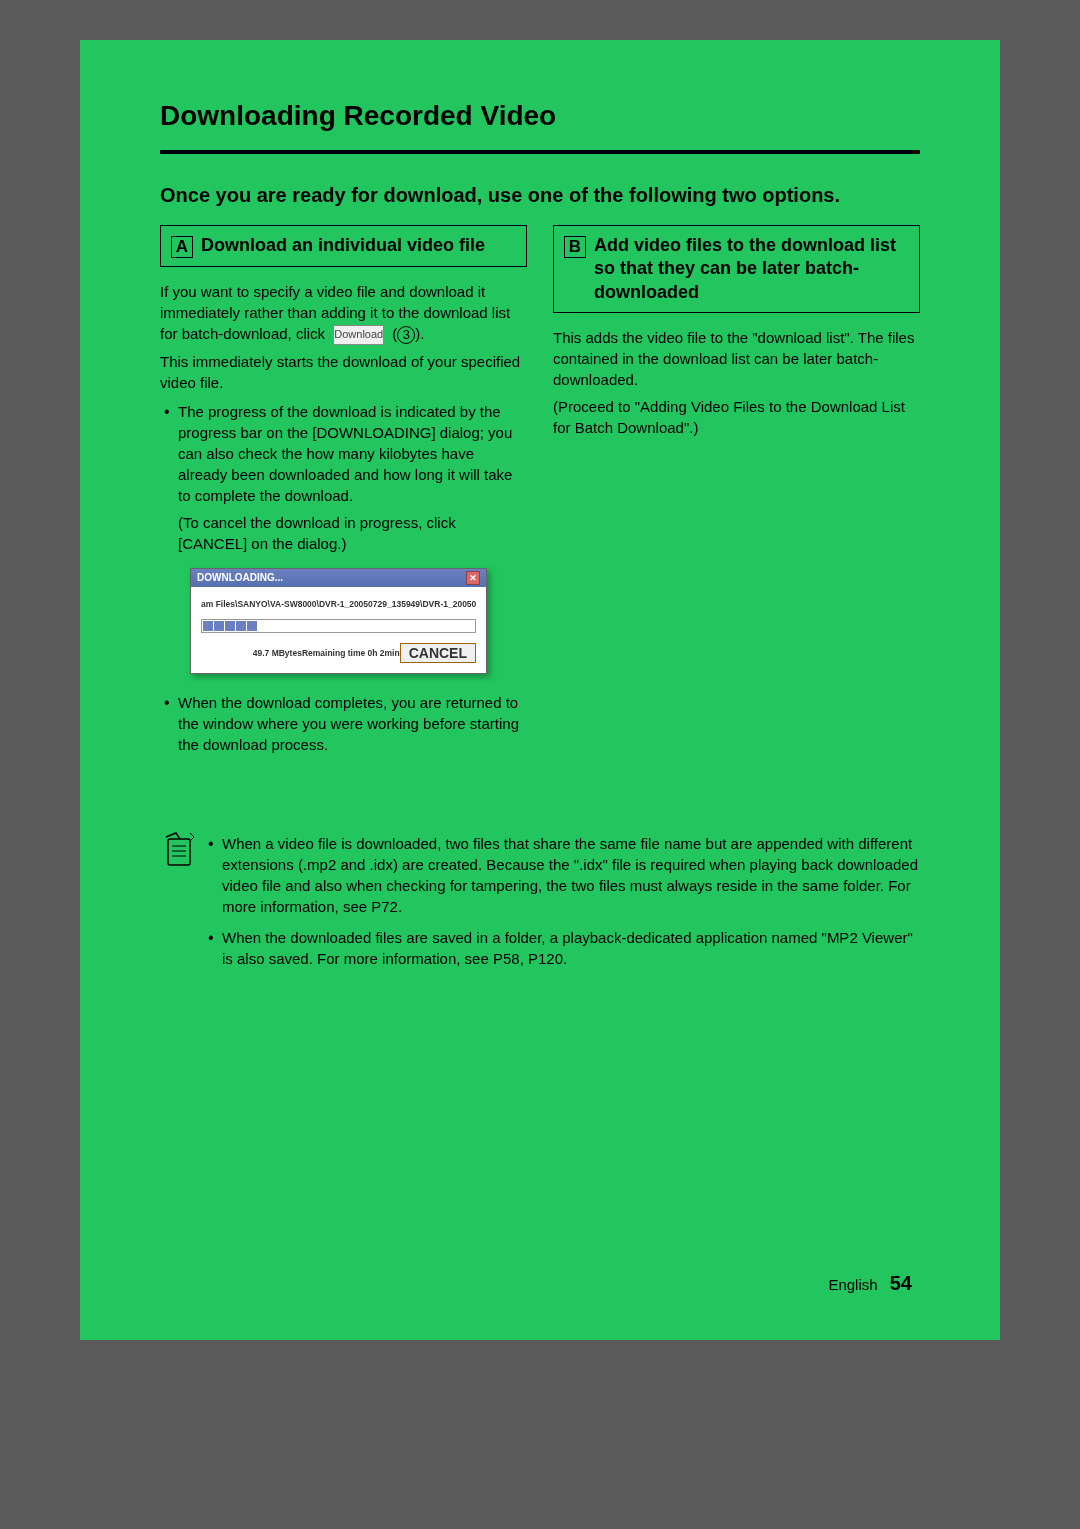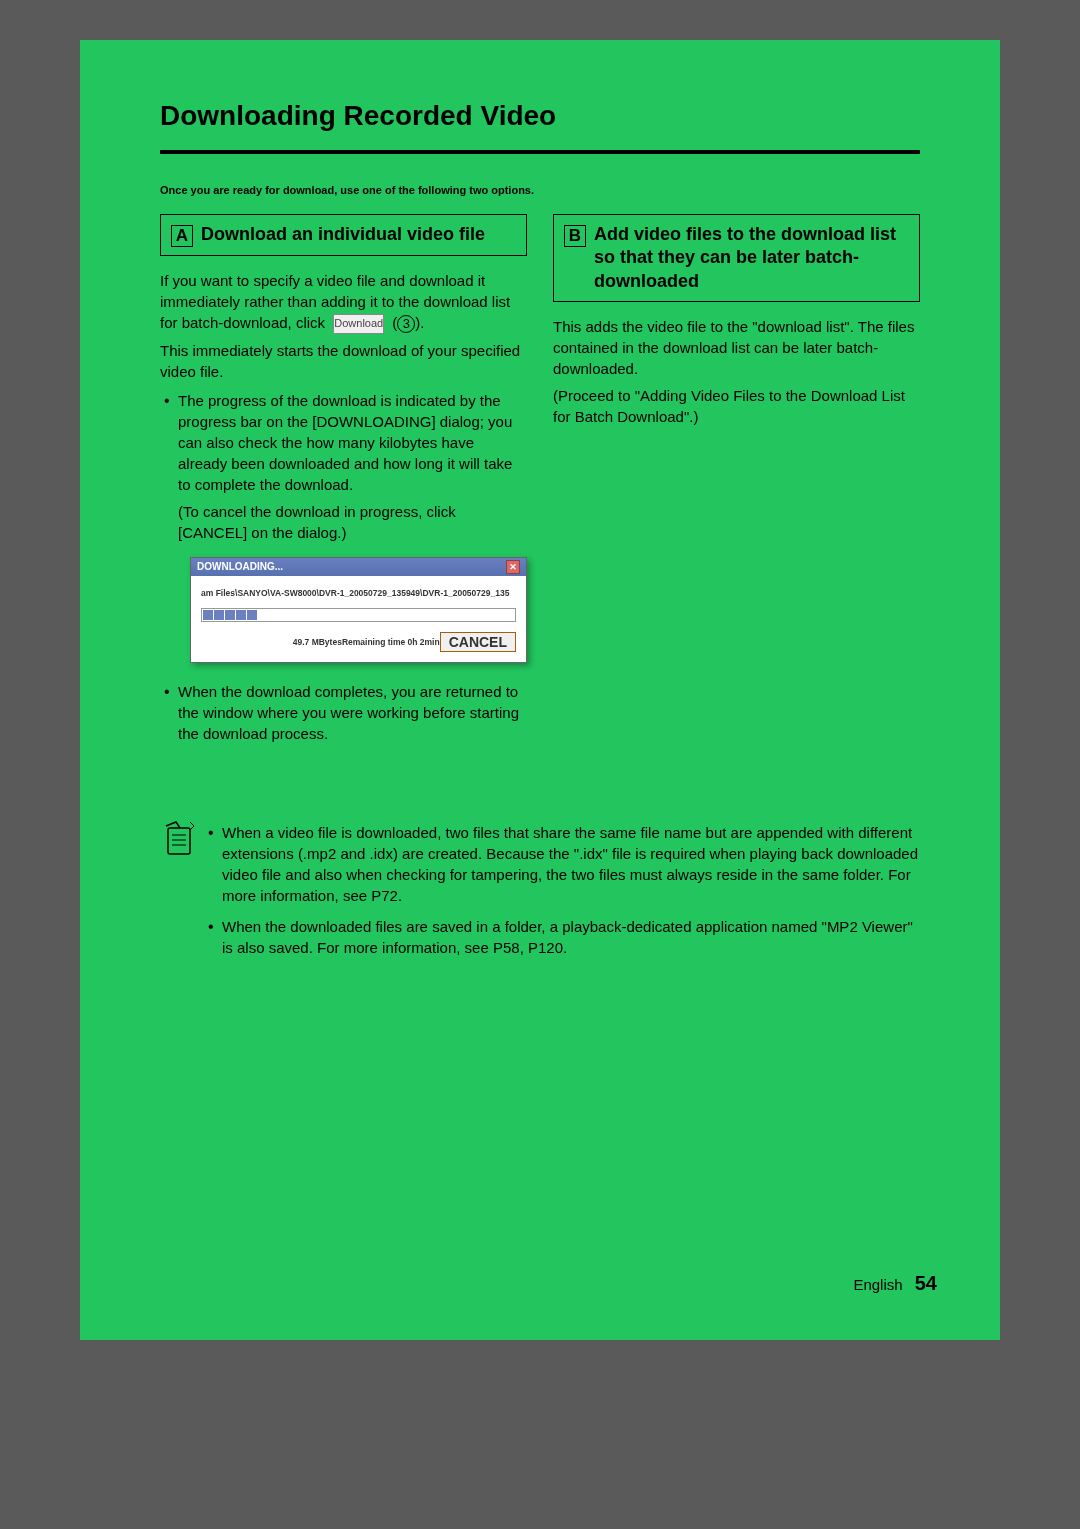--- a/index.html
+++ b/index.html
@@ -21,21 +21,21 @@
     font-size: 28px;
     font-weight: bold;
     margin-bottom: 18px;
   }
   .title-rule {
     border: none;
     border-top: 4px solid #000;
     margin-bottom: 30px;
   }
   .intro {
-    font-size: 11px;
+    font-size: 20px;
     font-weight: bold;
     margin-bottom: 18px;
   }
   .columns {
     display: flex;
     gap: 26px;
   }
   .column {
     flex: 1;
   }
@@ -109,21 +109,21 @@
     font-size: 16px;
   }
   .sub-text {
     display: block;
     margin-top: 6px;
   }
   .dialog-shot {
     background: #fff;
     border: 1px solid #666;
     margin: 10px 0 18px 30px;
-    width: 337px;
+    width: 297px;
     font-size: 10px;
     box-shadow: 3px 3px 6px rgba(0,0,0,.3);
   }
   .dialog-title {
     background: linear-gradient(#6a80c0, #5670b0);
     color: #fff;
     padding: 2px 6px;
     display: flex;
     justify-content: space-between;
     align-items: center;
@@ -190,21 +190,21 @@
     width: 40px;
   }
   .note-icon svg { width: 40px; height: 40px; }
   .note-section ul.bullets {
     margin-top: 4px;
     padding-left: 50px;
   }
   .footer {
     position: absolute;
     bottom: 45px;
-    right: 63px;
+    right: 88px;
     font-size: 15px;
   }
   .footer .pg {
     font-size: 20px;
     font-weight: bold;
     margin-left: 8px;
   }
 </style>
 </head>
 <body>

